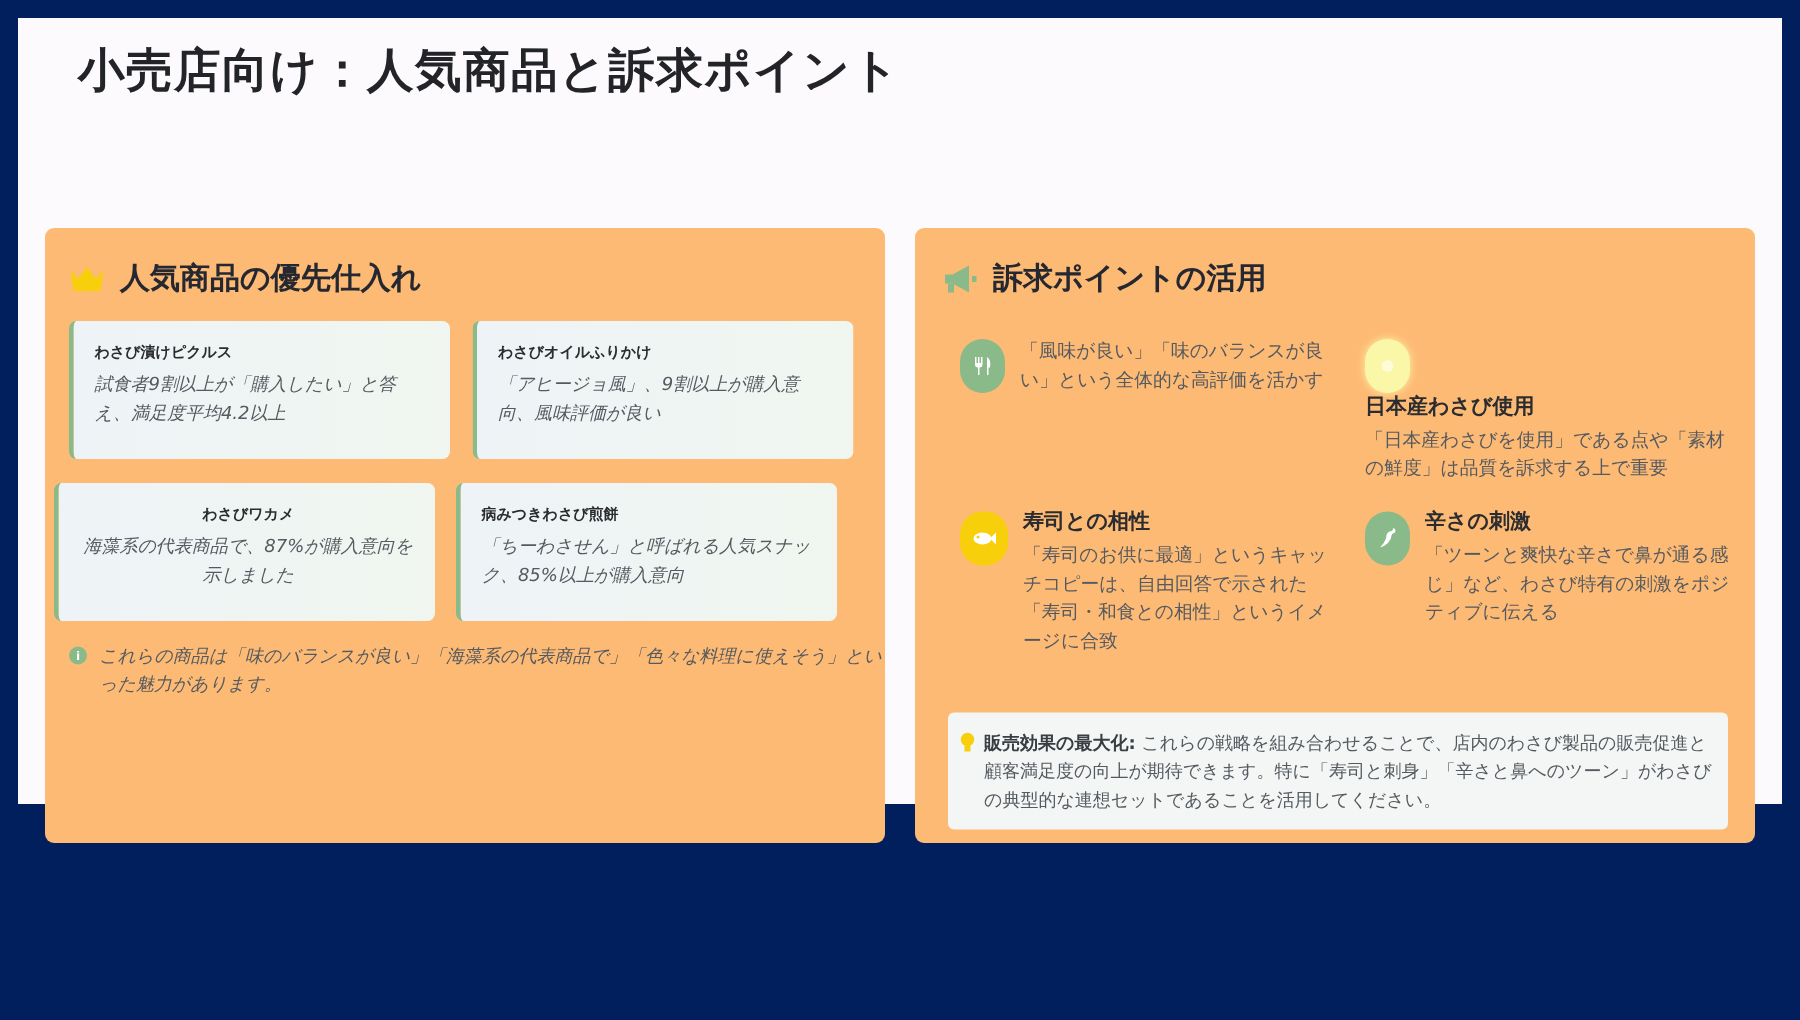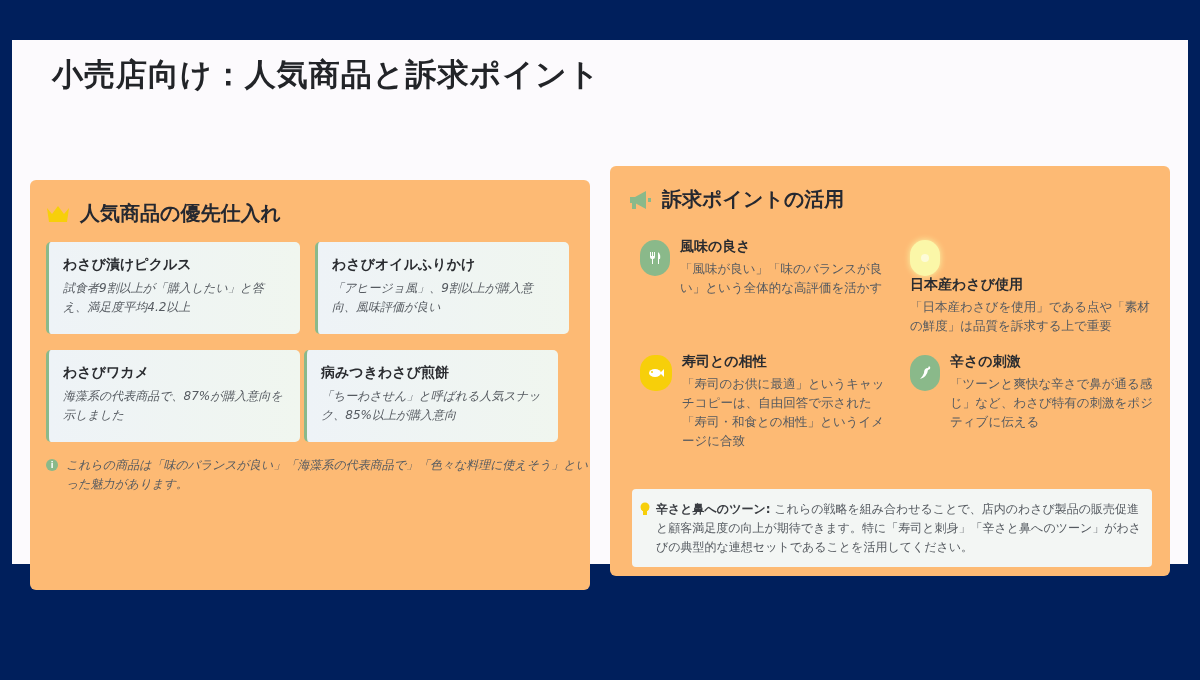--- a/index.html
+++ b/index.html
@@ -7,58 +7,57 @@
   body {
     background: #001f5c;
     font-family: "DejaVu Sans", "Liberation Sans", sans-serif;
     position: relative;
   }
   .slide {
     position: absolute;
     left: 12px; top: 12px;
     width: 1176px; height: 524px;
     background: #fcfafd;
-    margin-top: 28px;
   }
   .title {
     position: absolute;
     left: 40px; top: 14px;
     font-family: "DejaVu Serif", "Liberation Serif", serif;
     font-size: 31px;
     font-weight: bold;
     color: #222428;
     letter-spacing: 1px;
   }
   .panel {
     position: absolute;
     background: #fdba74;
     border-radius: 6px;
   }
   .panel-left { left: 18px; top: 140px; width: 560px; height: 410px; }
-  .panel-right { left: 598px; top: 126px; width: 560px; height: 410px; }
+  .panel-right { left: 598px; top: 140px; width: 560px; height: 410px; }
 
   .section-title {
     position: absolute;
     display: flex; align-items: center;
     font-size: 20px; font-weight: bold; color: #252830;
   }
   .section-title .icon { margin-right: 10px; display: inline-flex; }
 
   .left-title { left: 16px; top: 20px; }
   .right-title { left: 18px; top: 20px; }
 
   .product-card {
     position: absolute;
     width: 254px; height: 92px;
     background: linear-gradient(90deg, #eef3f7, #f0f6ef);
     border-left: 3px solid #8ab98a;
     border-radius: 5px;
     padding: 14px 12px 10px 14px;
   }
-  .product-card .name { font-size: 14px; font-weight: bold; color: #2a2c30; margin-bottom: 5px; }
+  .product-card .name { font-size: 10px; font-weight: bold; color: #2a2c30; margin-bottom: 5px; }
   .product-card .desc { font-size: 12px; color: #555a60; line-height: 19px; font-style: italic; }
 
   .note {
     position: absolute; left: 16px; top: 276px; width: 545px;
     display: flex; font-size: 12px; font-style: italic; color: #555a60; line-height: 19px;
   }
   .note .info-icon {
     flex: none; width: 12px; height: 12px; border-radius: 50%;
     background: #8ab98a; color: #fff; font-size: 8px; font-style: normal;
     display: flex; align-items: center; justify-content: center;
@@ -102,21 +101,21 @@
     </div>
 
     <div class="product-card" style="left:16px; top:62px;">
       <div class="name">わさび漬けピクルス</div>
       <div class="desc">試食者9割以上が「購入したい」と答え、満足度平均4.2以上</div>
     </div>
     <div class="product-card" style="left:285px; top:62px;">
       <div class="name">わさびオイルふりかけ</div>
       <div class="desc">「アヒージョ風」、9割以上が購入意向、風味評価が良い</div>
     </div>
-    <div class="product-card" style="left:16px; top:170px;">
+    <div class="product-card" style="left:6px; top:170px;text-align:center;">
       <div class="name">わさびワカメ</div>
       <div class="desc">海藻系の代表商品で、87%が購入意向を示しました</div>
     </div>
     <div class="product-card" style="left:274px; top:170px;">
       <div class="name">病みつきわさび煎餅</div>
       <div class="desc">「ちーわさせん」と呼ばれる人気スナック、85%以上が購入意向</div>
     </div>
 
     <div class="note">
       <span class="info-icon">i</span>
@@ -136,21 +135,20 @@
       <span>訴求ポイントの活用</span>
     </div>
 
     <div class="appeal" style="left:30px; top:72px;">
       <span class="badge" style="background:#8ab98a;">
         <svg width="14" height="14" viewBox="0 0 14 14">
             <path d="M2 1 V6 Q2 8 4 8 V13 H5 V8 Q7 8 7 6 V1 H6 V5 H5 V1 H4 V5 H3 V1 Z M10 1 Q13 3 12 8 H11 V13 H10 Z" fill="#fff"></path>
           </svg>
       </span>
       <div>
-        <div class="a-name">風味の良さ</div>
         <div class="a-desc">「風味が良い」「味のバランスが良い」という全体的な高評価を活かす</div>
       </div>
     </div>
 
     <div class="appeal" style="left:300px; top:72px;flex-direction:column;">
       <span class="badge" style="background:#fbf7a8; box-shadow:0 0 6px #fbf7a8;">
         <svg width="12" height="12" viewBox="0 0 12 12">
             <circle cx="6" cy="6" r="4" fill="#fdfbd8"></circle>
           </svg>
       </span>
@@ -187,17 +185,17 @@
     </div>
 
     <div class="tip">
       <span class="bulb">
         <svg width="10" height="14" viewBox="0 0 10 14">
             <circle cx="5" cy="5" r="4.5" fill="#f7cf0a"></circle>
             <rect x="3" y="9" width="4" height="4" fill="#f7cf0a"></rect>
           </svg>
       </span>
       <div>
-        <strong>辛さと鼻へのツーン:</strong><span> これらの戦略を組み合わせることで、店内のわさび製品の販売促進と顧客満足度の向上が期待できます。特に「寿司と刺身」「辛さと鼻へのツーン」がわさびの典型的な連想セットであることを活用してください。</span>
+        <strong>販売効果の最大化:</strong><span> これらの戦略を組み合わせることで、店内のわさび製品の販売促進と顧客満足度の向上が期待できます。特に「寿司と刺身」「辛さと鼻へのツーン」がわさびの典型的な連想セットであることを活用してください。</span>
       </div>
     </div>
   </div>
 </div>
 
 </body></html>

